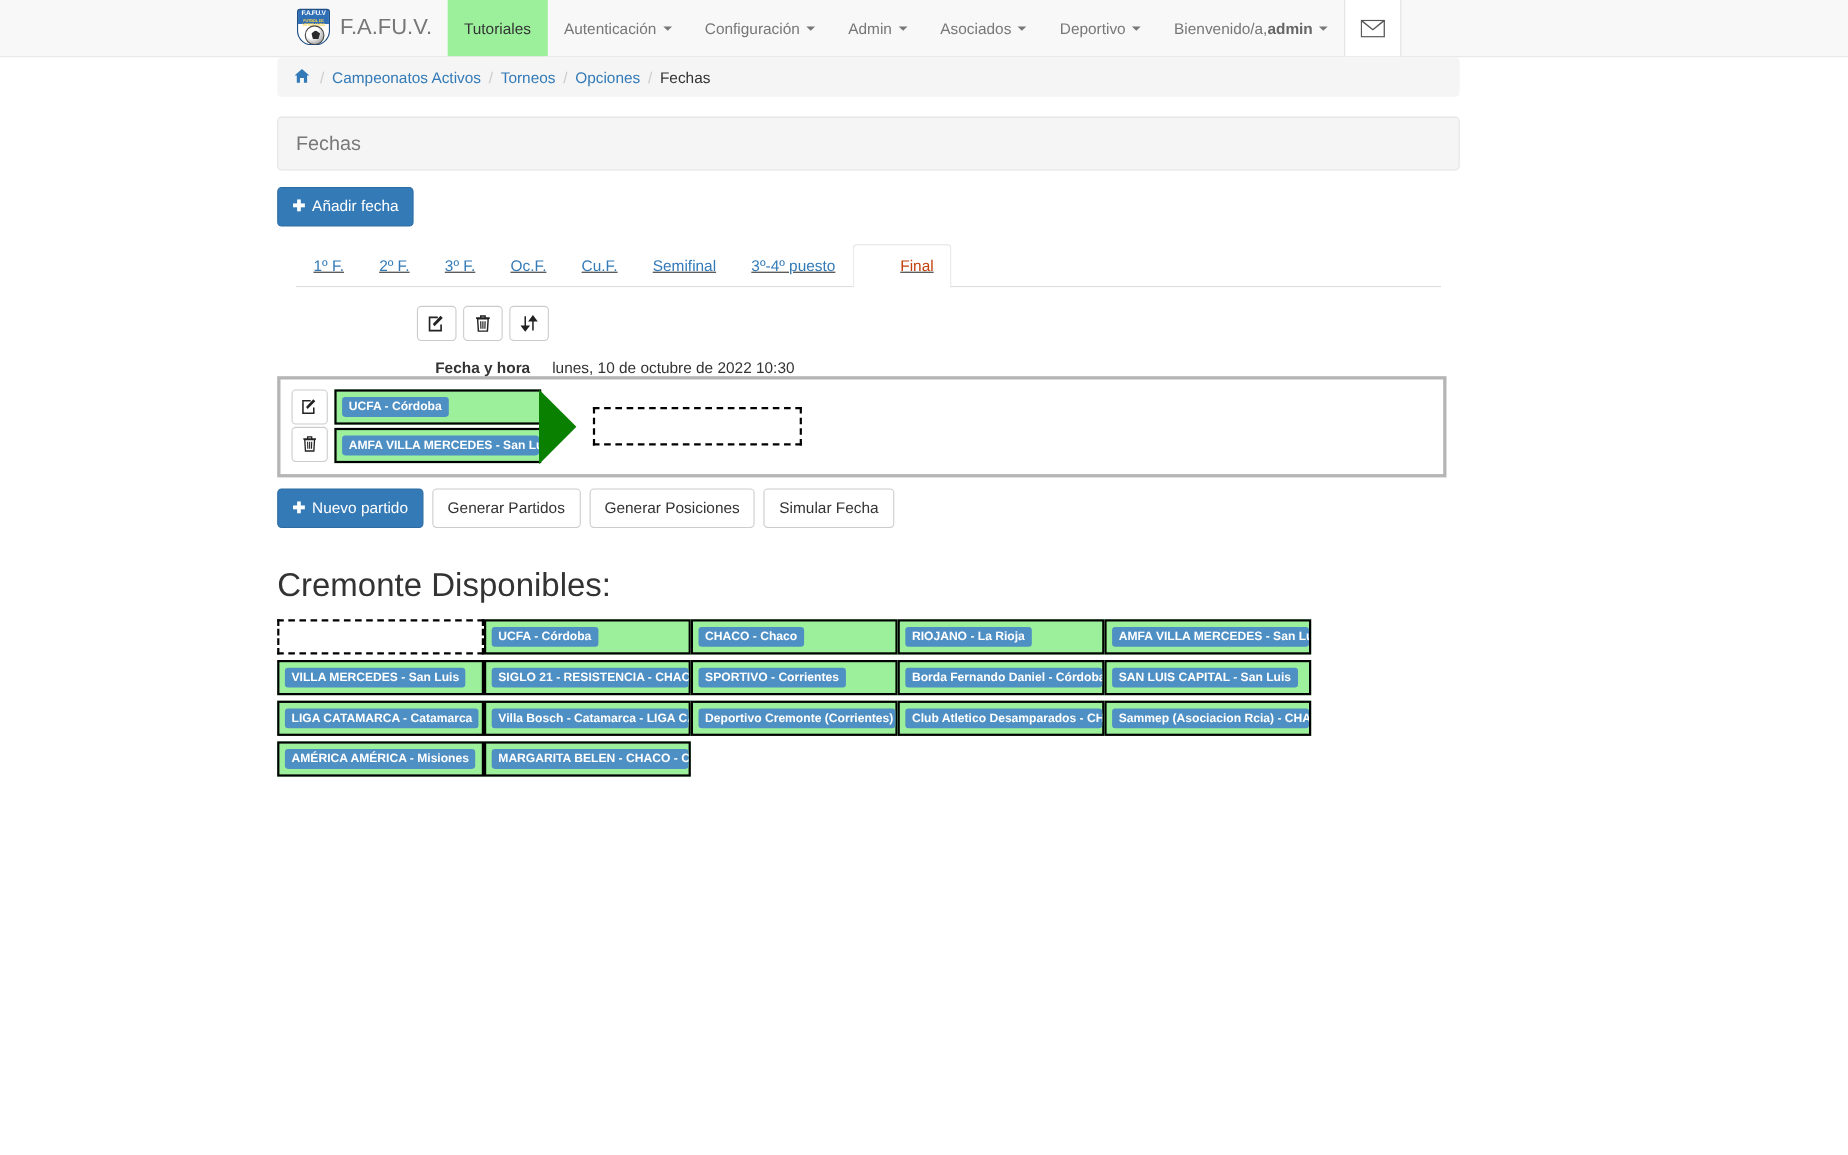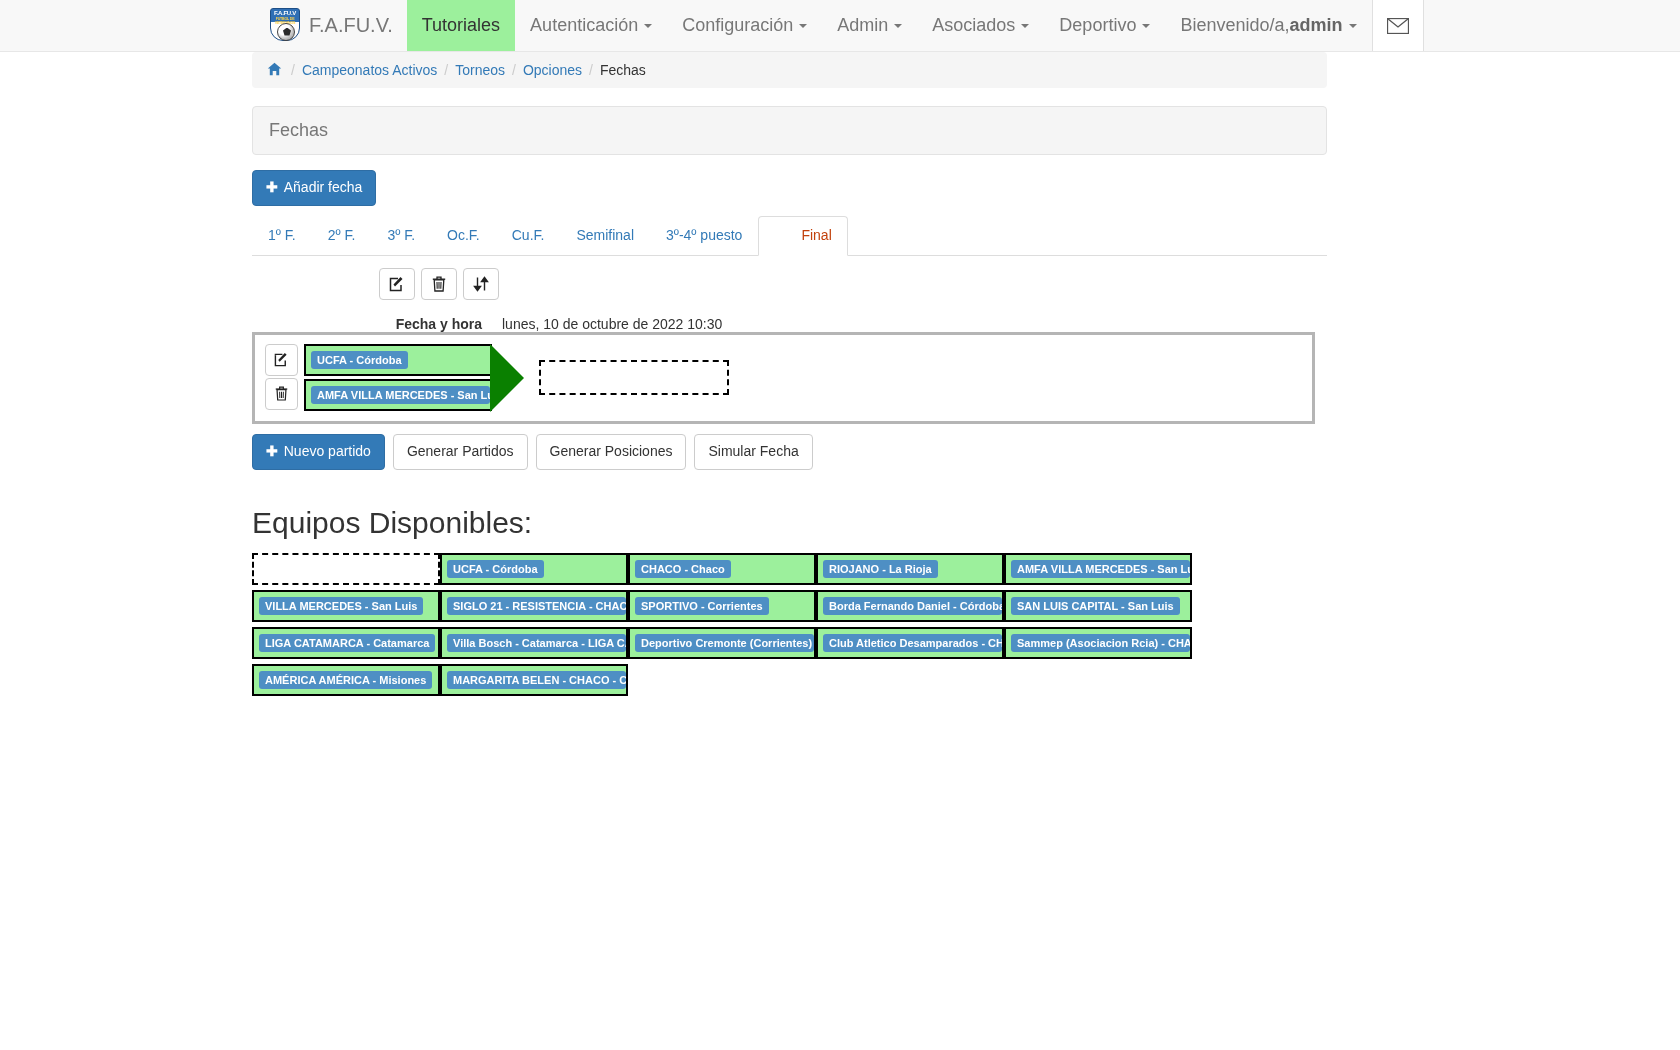--- a/index.html
+++ b/index.html
@@ -59,21 +59,21 @@
     content: ""; position: absolute; left: 5px; top: 4px;
     width: 8px; height: 8px; background: #2b2b2b;
     clip-path: polygon(50% 0%, 100% 38%, 81% 100%, 19% 100%, 0% 38%);
   }
   .brand-name { font-size: 20px; color: #777; white-space: nowrap; }
 
   .nav-links { display: flex; align-items: stretch; }
   .nav-item {
     display: flex; align-items: center;
     padding: 0 15px; height: 51px;
-    color: #777; font-size: 18px; text-decoration: none;
+    color: #777; font-size: 14px; text-decoration: none;
     white-space: nowrap; cursor: pointer;
   }
   .nav-item.active { background: #9cf09c; color: #333; }
   .nav-item .caret {
     display: inline-block; margin-left: 6px;
     width: 0; height: 0;
     border-left: 4px solid transparent;
     border-right: 4px solid transparent;
     border-top: 4px solid #777;
   }
@@ -114,24 +114,25 @@
     white-space: nowrap; vertical-align: middle;
   }
   .btn-primary { background: #337ab7; border-color: #2e6da4; color: #fff; }
   .btn-default { background: #fff; border-color: #ccc; color: #333; }
   .btn .plus { font-weight: bold; margin-right: 6px; font-size: 14px; }
 
   .add-date-wrap { margin-bottom: 12px; }
 
   
   .tabs {
-    display: flex; align-items: flex-end;
+    display: flex; align-items: center;
     border-bottom: 1px solid #ddd;
-    list-style: none; margin: 0; padding: 0;
+    list-style: none; margin: 17px; padding: 0;
     height: 38px;
+    text-decoration: underline;
   }
   .tab {
     padding: 9px 15px; font-size: 14px; color: #337ab7;
     cursor: pointer; text-decoration: none; line-height: 1.42;
     border: 1px solid transparent; border-radius: 4px 4px 0 0;
     margin-bottom: -1px;
   }
   .tab.active {
     color: #c2410c; background: #fff;
     border-color: #ddd #ddd #fff;
@@ -388,21 +389,21 @@
     <div class="action-row">
       <button class="btn btn-primary">
         <span class="plus">✚</span>
           <span>Nuevo partido</span>
       </button>
       <button class="btn btn-default">Generar Partidos</button>
       <button class="btn btn-default">Generar Posiciones</button>
       <button class="btn btn-default">Simular Fecha</button>
     </div>
 
-    <h2 class="section-title">Equipos Disponibles:</h2>
+    <h2 class="section-title">Cremonte Disponibles:</h2>
 
     <div class="teams-grid">
       <div class="grid-cell">
         <div class="empty-box"></div>
       </div>
       <div class="grid-cell">
         <div class="team-box">
           <span class="team-pill">UCFA - Córdoba</span>
         </div>
       </div>

